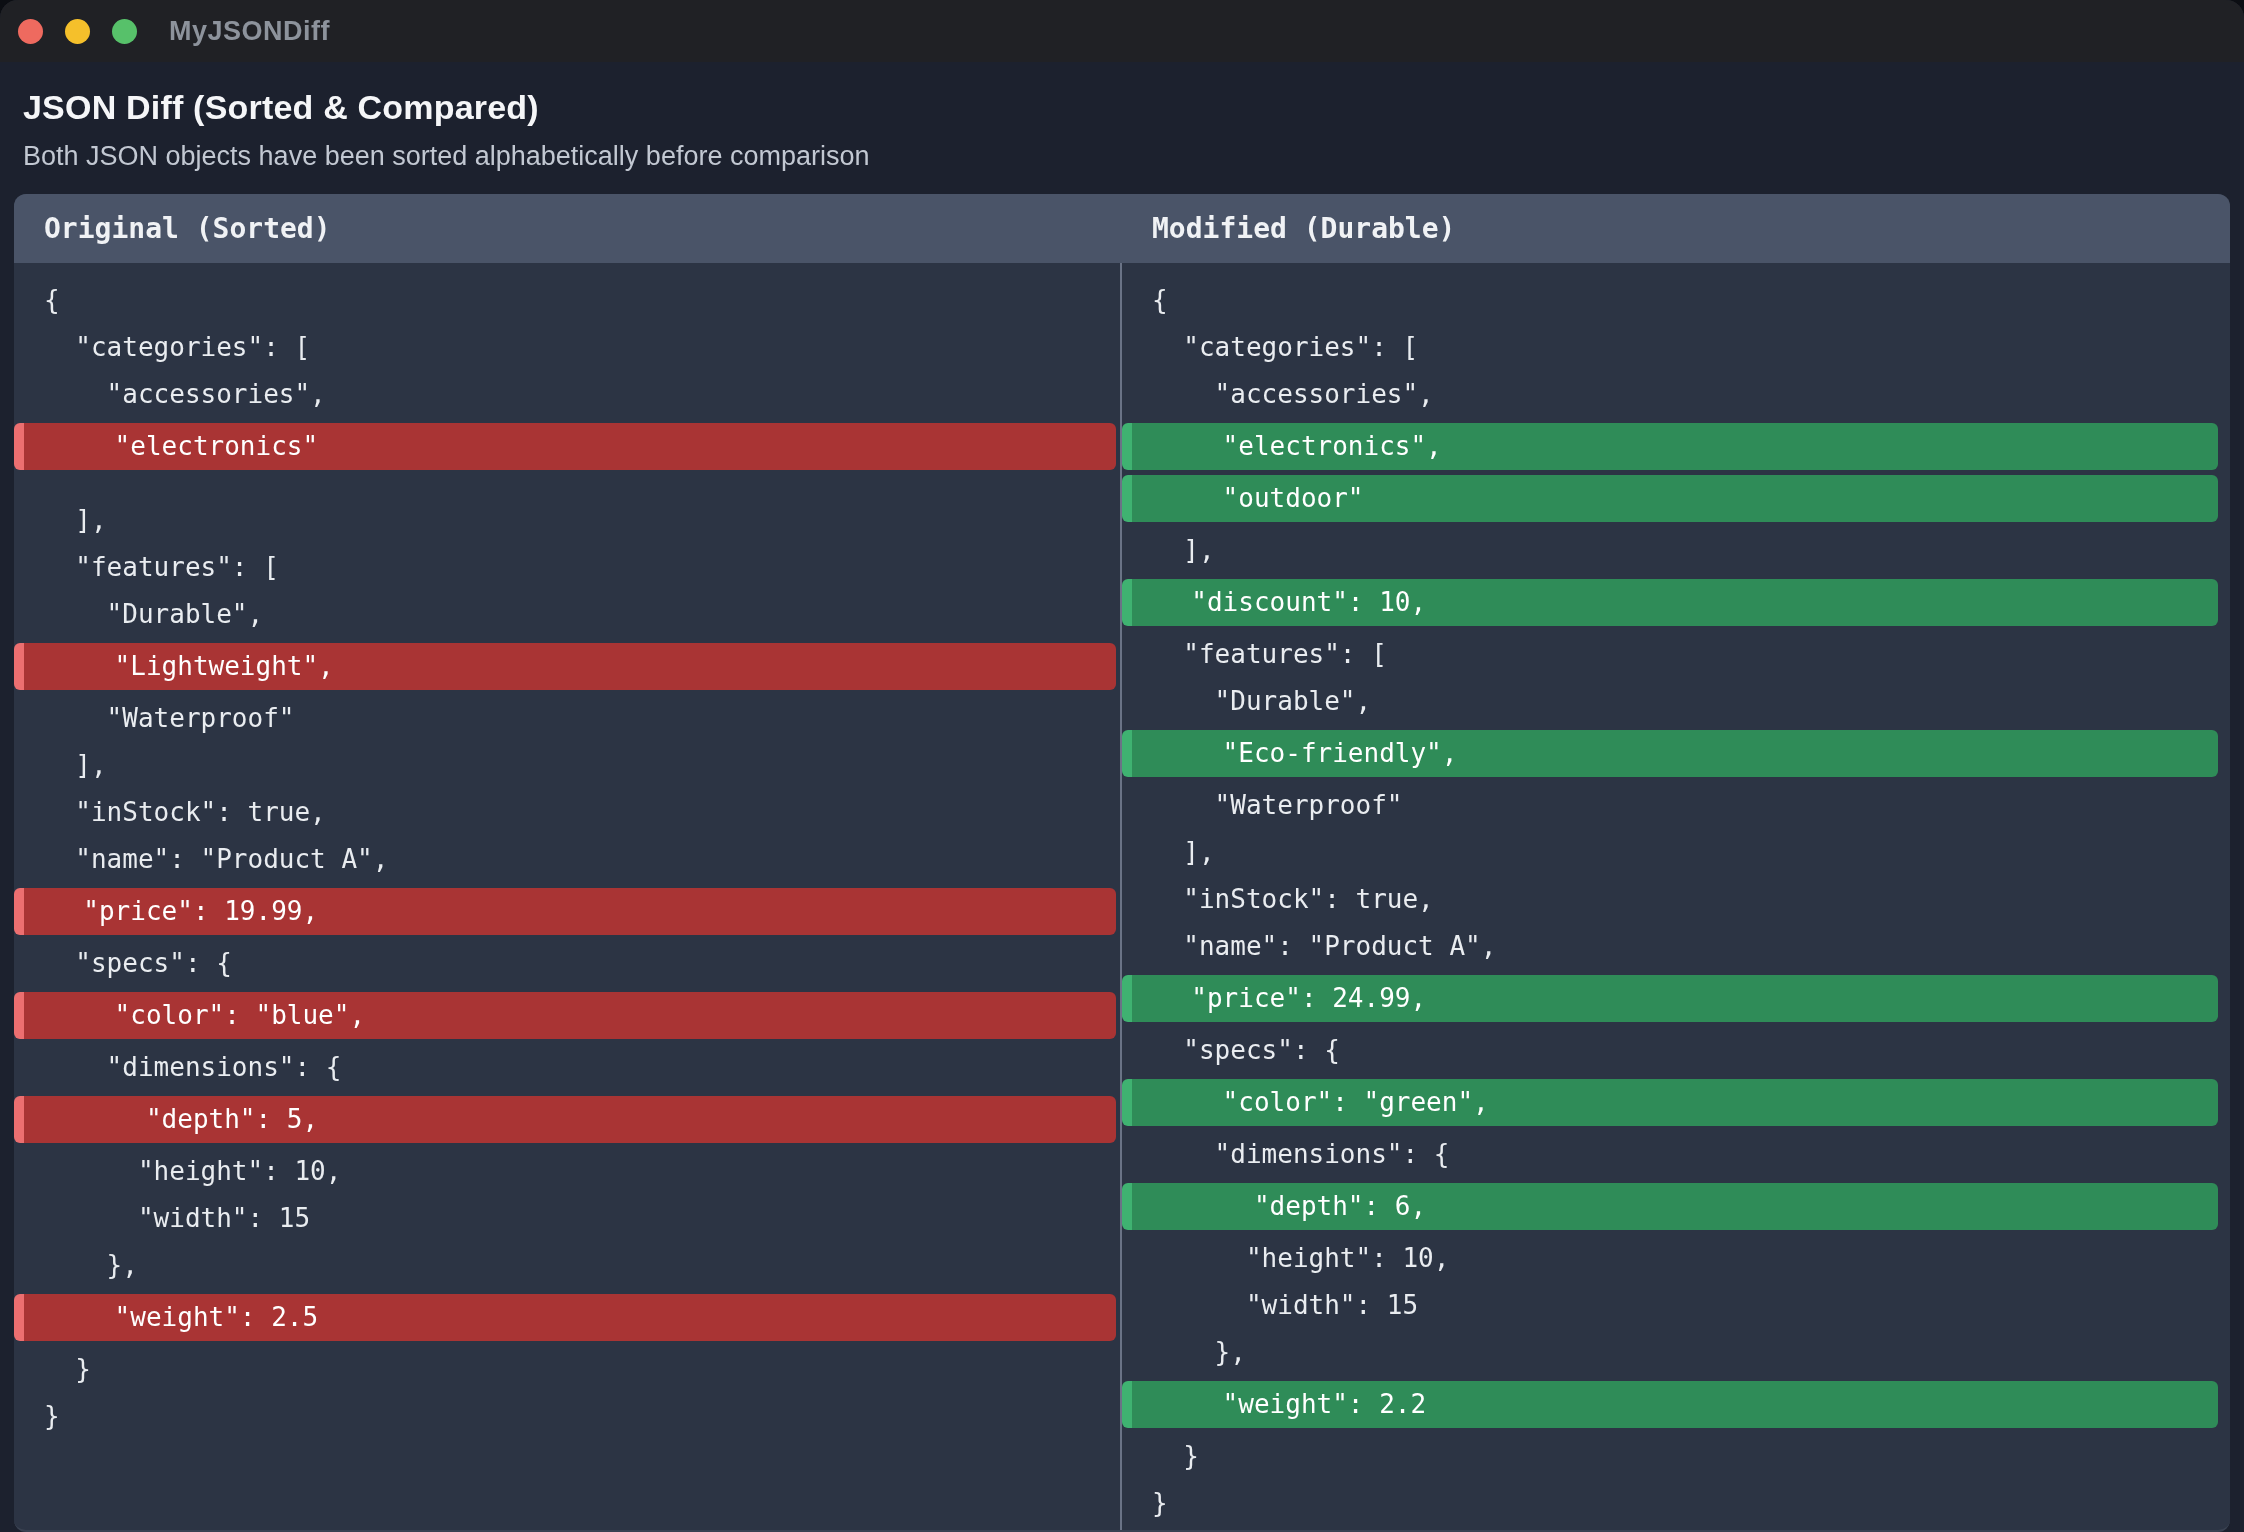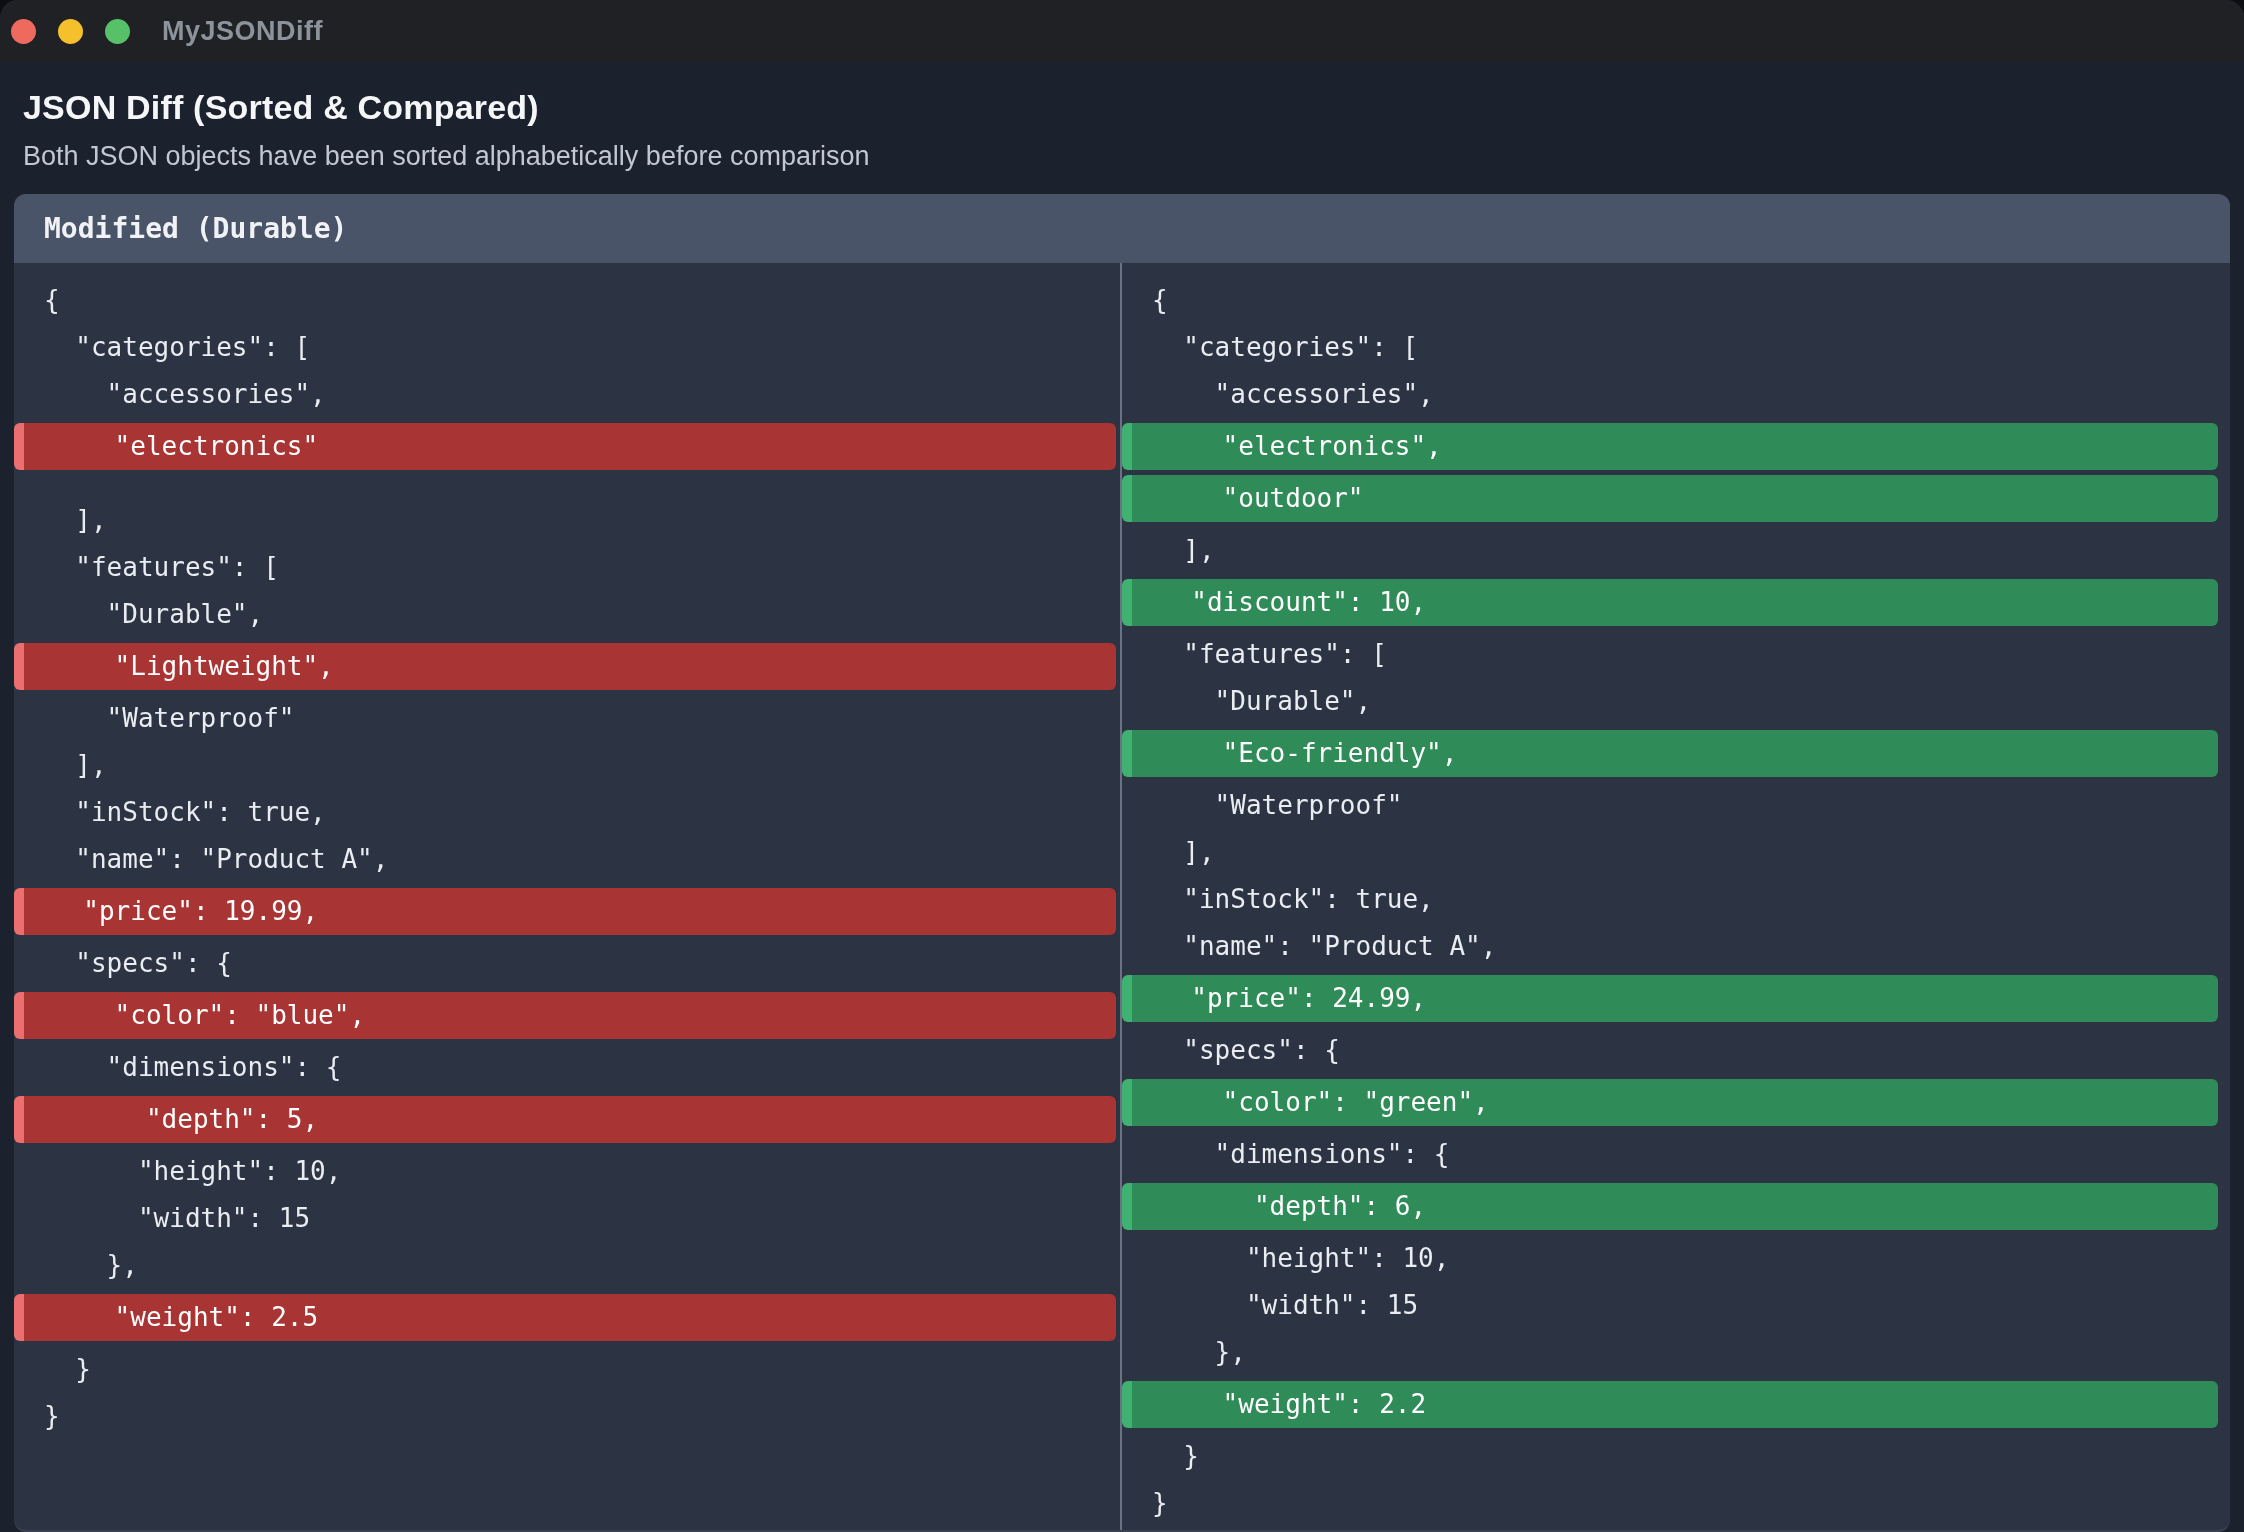--- a/index.html
+++ b/index.html
@@ -12,21 +12,21 @@
     width: 2244px; height: 1532px;
     border-radius: 18px 18px 0 0;
     overflow: hidden;
     background: var(--content-bg, #1c212e);
     display: flex; flex-direction: column;
   }
   .titlebar {
     height: 62px; flex: 0 0 62px;
     background: var(--titlebar-bg, #202125);
     display: flex; align-items: center;
-    padding-left: 11px;
+    padding-left: 18px;
   }
   .traffic-lights { display: flex; align-items: center; gap: 22px; }
   .tl-dot {
     width: 25px; height: 25px; border-radius: 50%;
     display: inline-block; border: none; cursor: default;
   }
   .tl-close { background: var(--tl-close, #ee6a5f); }
   .tl-min   { background: var(--tl-min, #f5c02b); }
   .tl-zoom  { background: var(--tl-zoom, #57c16a); }
   .win-title {
@@ -111,20 +111,21 @@
     <div class="win-title">MyJSONDiff</div>
   </div>
 
   <div class="page-header">
     <div class="page-title">JSON Diff (Sorted &amp; Compared)</div>
     <div class="page-subtitle">Both JSON objects have been sorted alphabetically before comparison</div>
   </div>
 
   <div class="diff-container">
     <div class="diff-header">
+      <div class="diff-header-cell">Original (Sorted)</div>
       <div class="diff-header-cell">Modified (Durable)</div>
     </div>
     <div class="diff-body">
       <div class="pane pane-left"><div class="code-line">{</div><div class="code-line">  "categories": [</div><div class="code-line">    "accessories",</div><div class="code-line removed">    "electronics"</div><div class="spacer"></div><div class="code-line">  ],</div><div class="code-line">  "features": [</div><div class="code-line">    "Durable",</div><div class="code-line removed">    "Lightweight",</div><div class="code-line">    "Waterproof"</div><div class="code-line">  ],</div><div class="code-line">  "inStock": true,</div><div class="code-line">  "name": "Product A",</div><div class="code-line removed">  "price": 19.99,</div><div class="code-line">  "specs": {</div><div class="code-line removed">    "color": "blue",</div><div class="code-line">    "dimensions": {</div><div class="code-line removed">      "depth": 5,</div><div class="code-line">      "height": 10,</div><div class="code-line">      "width": 15</div><div class="code-line">    },</div><div class="code-line removed">    "weight": 2.5</div><div class="code-line">  }</div><div class="code-line">}</div></div>
       <div class="pane pane-right"><div class="code-line">{</div><div class="code-line">  "categories": [</div><div class="code-line">    "accessories",</div><div class="code-line added">    "electronics",</div><div class="code-line added">    "outdoor"</div><div class="code-line">  ],</div><div class="code-line added">  "discount": 10,</div><div class="code-line">  "features": [</div><div class="code-line">    "Durable",</div><div class="code-line added">    "Eco-friendly",</div><div class="code-line">    "Waterproof"</div><div class="code-line">  ],</div><div class="code-line">  "inStock": true,</div><div class="code-line">  "name": "Product A",</div><div class="code-line added">  "price": 24.99,</div><div class="code-line">  "specs": {</div><div class="code-line added">    "color": "green",</div><div class="code-line">    "dimensions": {</div><div class="code-line added">      "depth": 6,</div><div class="code-line">      "height": 10,</div><div class="code-line">      "width": 15</div><div class="code-line">    },</div><div class="code-line added">    "weight": 2.2</div><div class="code-line">  }</div><div class="code-line">}</div></div>
     </div>
   </div>
 
 </div>
 

